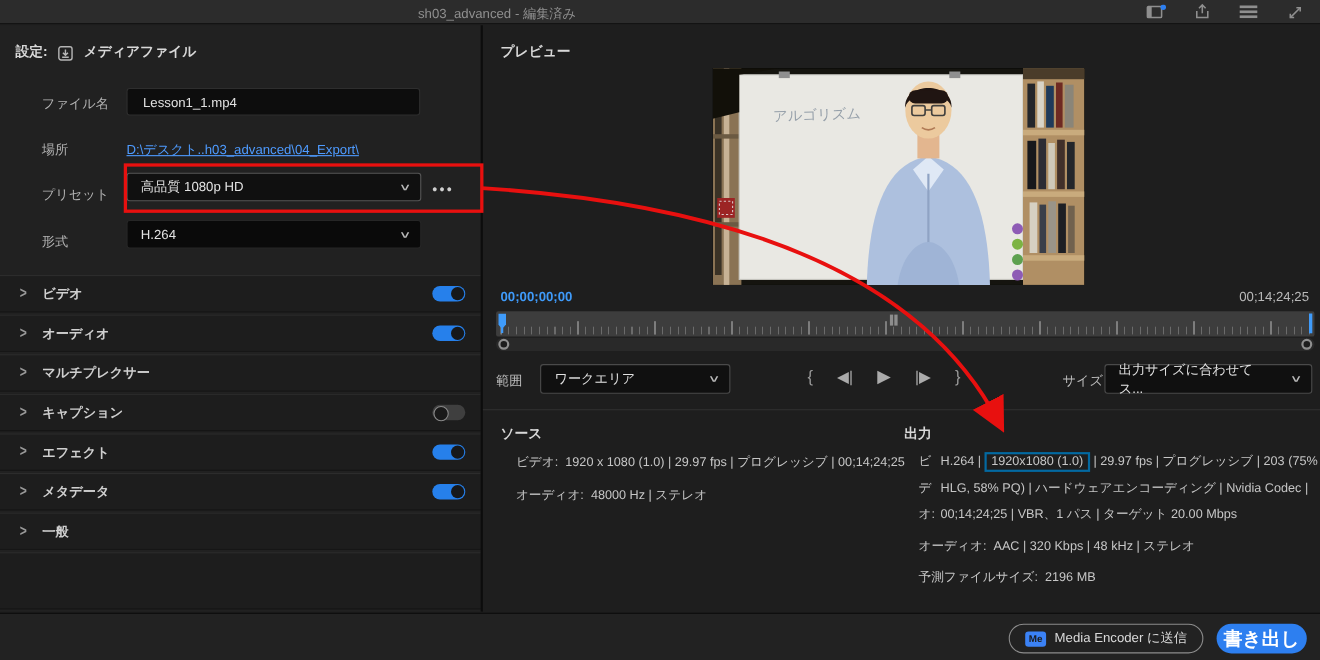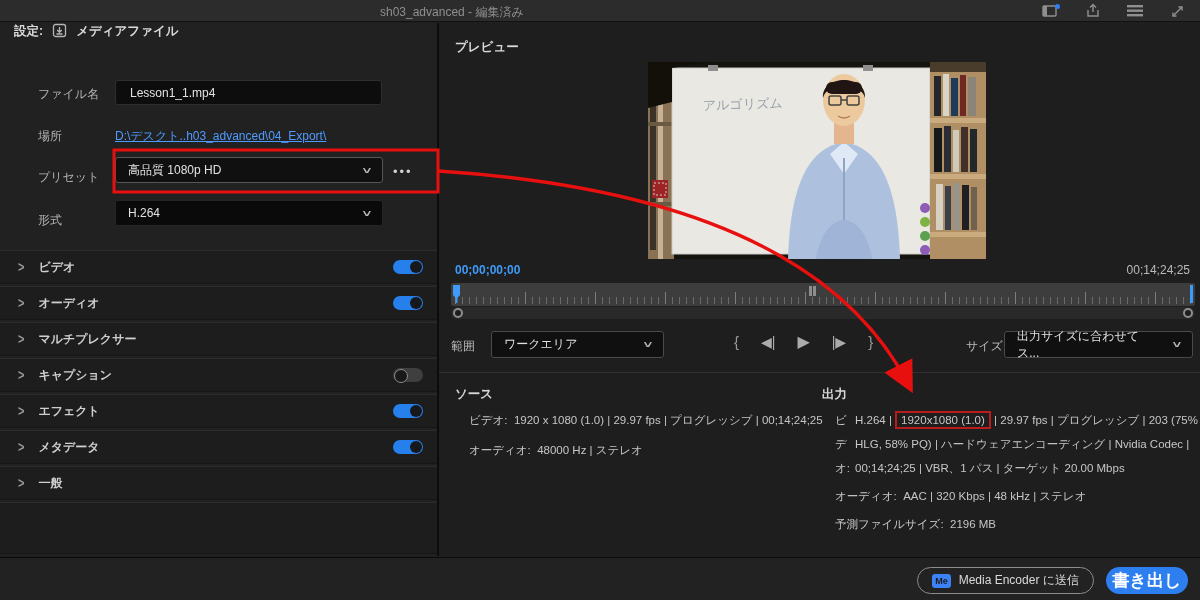--- a/index.html
+++ b/index.html
@@ -65,21 +65,21 @@
   .row-label { font-size:12px; color:#bdbdbd; }
   .transport { position:absolute; left:295px; top:2px; display:flex; gap:22px; align-items:center; color:#ababab; font-size:14px; }
   .transport span { cursor:pointer; }
   .t-brace { font-size:15px; color:#9a9a9a; }
 
   .h-divider { position:absolute; left:0; top:349px; width:761px; height:1px; background:#313131; }
 
   
   .info-title { position:absolute; font-size:12.5px; font-weight:700; color:#d8d8d8; }
   .info-line { position:absolute; font-size:11.5px; color:#c6c6c6; white-space:nowrap; }
-  .res-box { border:2px solid #b91c1c; padding:1px 4px; }
+  .res-box { border:2px solid #0369a1; padding:1px 4px; }
 
   .out-video { position:absolute; left:396px; top:385px; display:flex; font-size:11.5px; color:#c6c6c6; }
   .out-vlabel { width:20px; line-height:24px; }
   .out-vlines { line-height:24px; white-space:nowrap; }
 
   
   .footer { position:absolute; left:0; top:557px; width:1200px; height:43px; background:#222222; border-top:1px solid #0a0a0a; }
   .send-btn { position:absolute; right:106px; top:9px; height:27px; border:1px solid #8c8c8c; border-radius:14px;
               display:flex; align-items:center; gap:8px; padding:0 14px; cursor:pointer; }
   .me-badge { background:#3b82f6; color:#1b1b1b; font-size:9px; font-weight:700; border-radius:3px; padding:2px 3px; }
@@ -122,21 +122,21 @@
         <svg width="15" height="15" viewBox="0 0 15 15">
             <path d="M3 12L12 3" stroke="#8f8f8f" stroke-width="1.4"></path>
             <path d="M8.5 3H12v3.5M6.5 12H3V8.5" fill="none" stroke="#8f8f8f" stroke-width="1.4"></path>
           </svg>
       </span>
     </div>
   </div>
 
   <div class="left-panel">
 
-    <div style="position:absolute;left:14px;top:0;display:flex;align-items:flex-start;gap:9px;">
+    <div style="position:absolute;left:14px;top:16px;display:flex;align-items:flex-end;gap:9px;">
       <span class="panel-header">設定:</span>
       <span style="display:flex;">
         <svg width="15" height="15" viewBox="0 0 15 15">
             <rect x="1.5" y="1.5" width="12" height="12" rx="2" fill="none" stroke="#b5b5b5" stroke-width="1.3"></rect>
             <path d="M7.5 4v5M5.2 7l2.3 2.3L9.8 7M4.5 11h6" stroke="#b5b5b5" stroke-width="1.3" fill="none"></path>
           </svg>
       </span>
       <span class="panel-header" style="cursor:pointer;">メディアファイル</span>
     </div>
 

